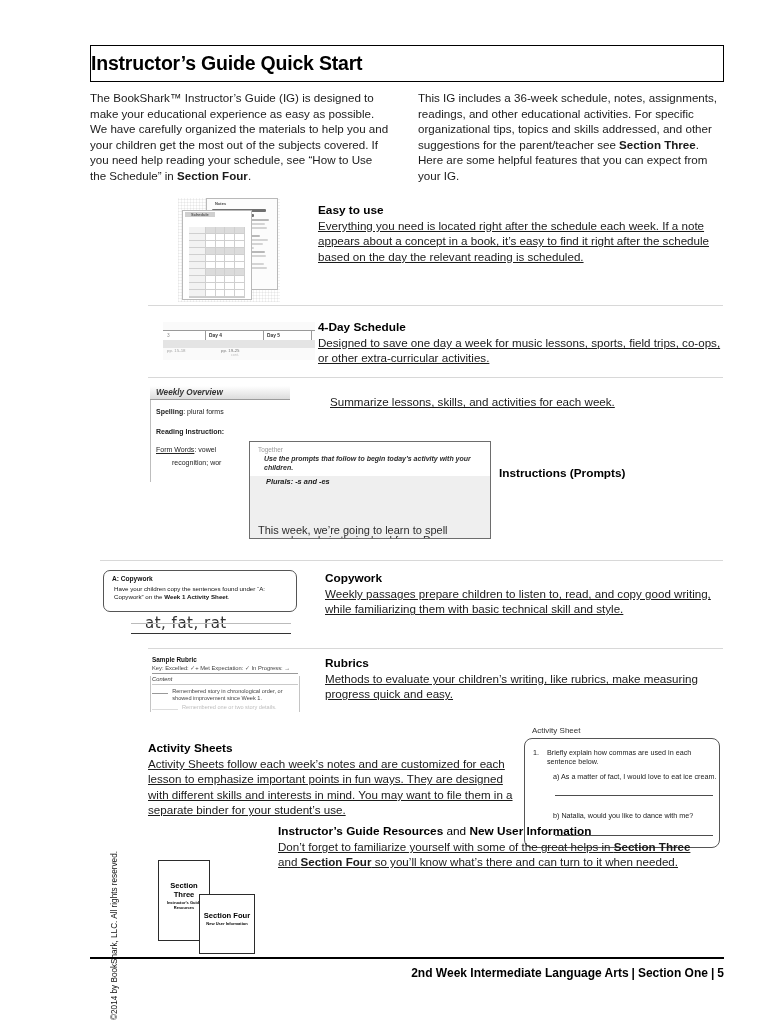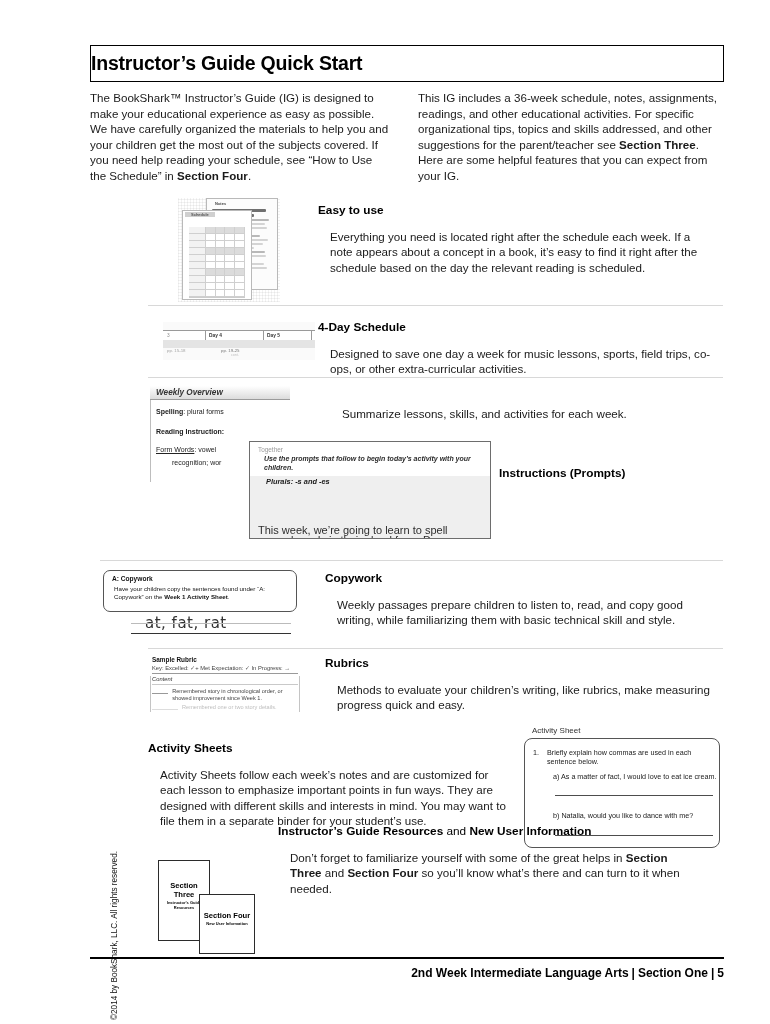--- a/index.html
+++ b/index.html
@@ -65,22 +65,23 @@
   }
   .feat-head {
     font-size: 11.8px;
     font-weight: bold;
     margin: 0 0 1px 0;
     color: #000;
   }
   .feat-body {
     font-size: 11.6px;
     line-height: 15.4px;
-    margin: 12px;
+    margin: 0;
     color: #1a1a1a;
+    text-decoration: underline;
   }
   .block { position: absolute; }
 
   
   .thumb { position: absolute; }
   .sheet {
     background: #fff;
     border: 1px solid #b9b9b9;
     box-sizing: border-box;
     position: absolute;

